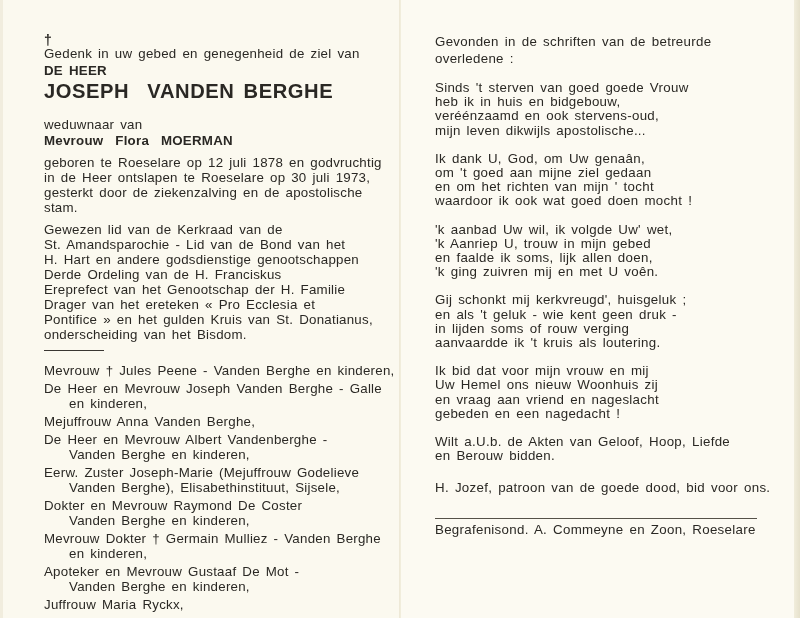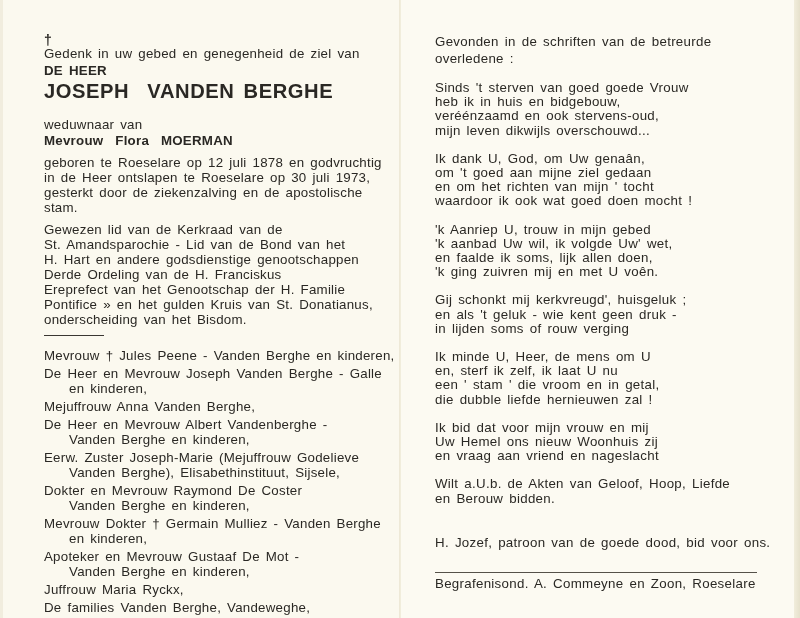--- a/index.html
+++ b/index.html
@@ -90,20 +90,21 @@
       <div class="line">stam.</div>
     </div>
     <div class="gap-m"></div>
 
     <div>
       <div class="line">Gewezen lid van de Kerkraad van de</div>
       <div class="line">St. Amandsparochie - Lid van de Bond van het</div>
       <div class="line">H. Hart en andere godsdienstige genootschappen</div>
       <div class="line">Derde Ordeling van de H. Franciskus</div>
       <div class="line">Ereprefect van het Genootschap der H. Familie</div>
+      <div class="line">Drager van het ereteken « Pro Ecclesia et</div>
       <div class="line">Pontifice » en het gulden Kruis van St. Donatianus,</div>
       <div class="line">onderscheiding van het Bisdom.</div>
     </div>
 
     <div class="rule-short"></div>
 
     <div class="family">
       <div class="entry">
         <div class="line">Mevrouw † Jules Peene - Vanden Berghe en kinderen,</div>
       </div>
@@ -148,54 +149,50 @@
   <div class="content-right">
     <div class="intro">
       <div class="line">Gevonden in de schriften van de betreurde</div>
       <div class="line">overledene :</div>
     </div>
 
     <div class="stanza">
       <div class="line">Sinds 't sterven van goed goede Vrouw</div>
       <div class="line">heb ik in huis en bidgebouw,</div>
       <div class="line">veréénzaamd en ook stervens-oud,</div>
-      <div class="line">mijn leven dikwijls overschouwd...</div>
+      <div class="line">mijn leven dikwijls apostolische...</div>
     </div>
     <div class="stanza">
       <div class="line">Ik dank U, God, om Uw genaân,</div>
       <div class="line">om 't goed aan mijne ziel gedaan</div>
       <div class="line">en om het richten van mijn ' tocht</div>
       <div class="line">waardoor ik ook wat goed doen mocht !</div>
     </div>
     <div class="stanza">
+      <div class="line">'k aanbad Uw wil, ik volgde Uw' wet,</div>
       <div class="line">'k Aanriep U, trouw in mijn gebed</div>
-      <div class="line">'k aanbad Uw wil, ik volgde Uw' wet,</div>
       <div class="line">en faalde ik soms, lijk allen doen,</div>
       <div class="line">'k ging zuivren mij en met U voên.</div>
     </div>
     <div class="stanza">
       <div class="line">Gij schonkt mij kerkvreugd', huisgeluk ;</div>
       <div class="line">en als 't geluk - wie kent geen druk -</div>
       <div class="line">in lijden soms of rouw verging</div>
-    </div>
-    <div class="stanza">
-      <div class="line">Ik minde U, Heer, de mens om U</div>
-      <div class="line">en, sterf ik zelf, ik laat U nu</div>
-      <div class="line">een ' stam ' die vroom en in getal,</div>
-      <div class="line">die dubble liefde hernieuwen zal !</div>
+      <div class="line">aanvaardde ik 't kruis als loutering.</div>
     </div>
     <div class="stanza">
       <div class="line">Ik bid dat voor mijn vrouw en mij</div>
       <div class="line">Uw Hemel ons nieuw Woonhuis zij</div>
       <div class="line">en vraag aan vriend en nageslacht</div>
+      <div class="line">gebeden en een nagedacht !</div>
     </div>
     <div class="stanza">
       <div class="line">Wilt a.U.b. de Akten van Geloof, Hoop, Liefde</div>
       <div class="line">en Berouw bidden.</div>
     </div>
-    <div class="stanza" style="margin-top:30px;">
+    <div class="stanza" style="margin-top:18px;">
       <div class="line">H. Jozef, patroon van de goede dood, bid voor ons.</div>
     </div>
 
     <div class="rule-long"></div>
     <div class="footer-line">Begrafenisond. A. Commeyne en Zoon, Roeselare</div>
   </div>
 </div>
 
 </body></html>

